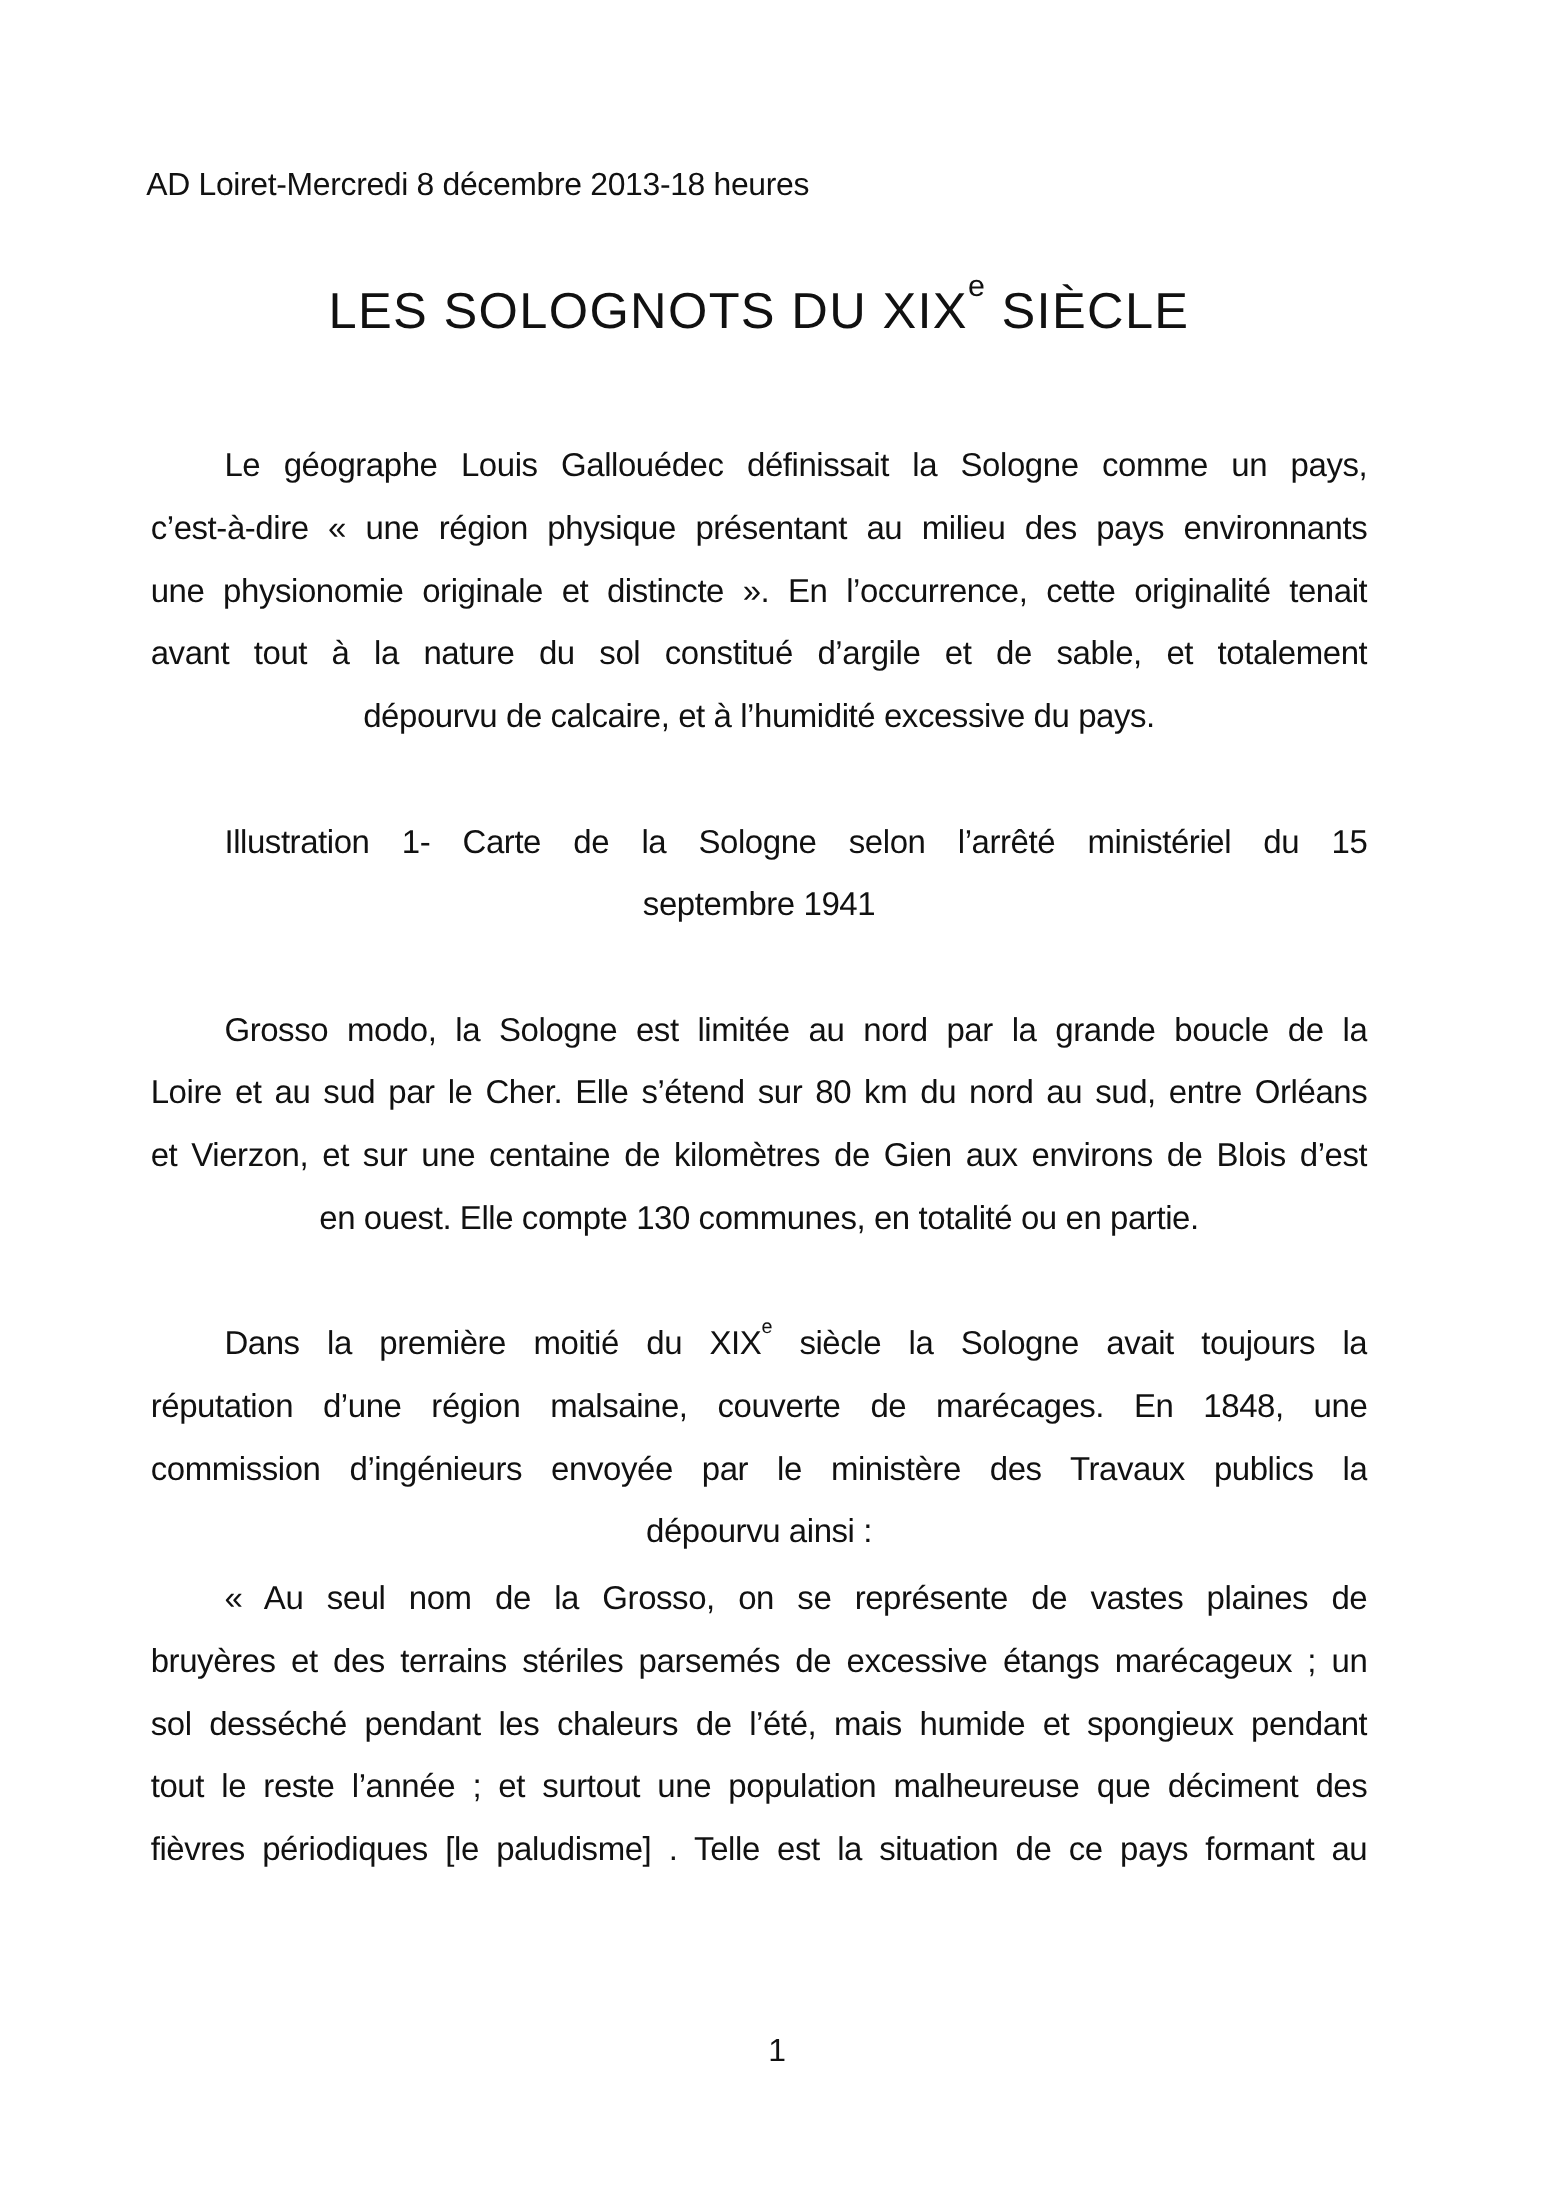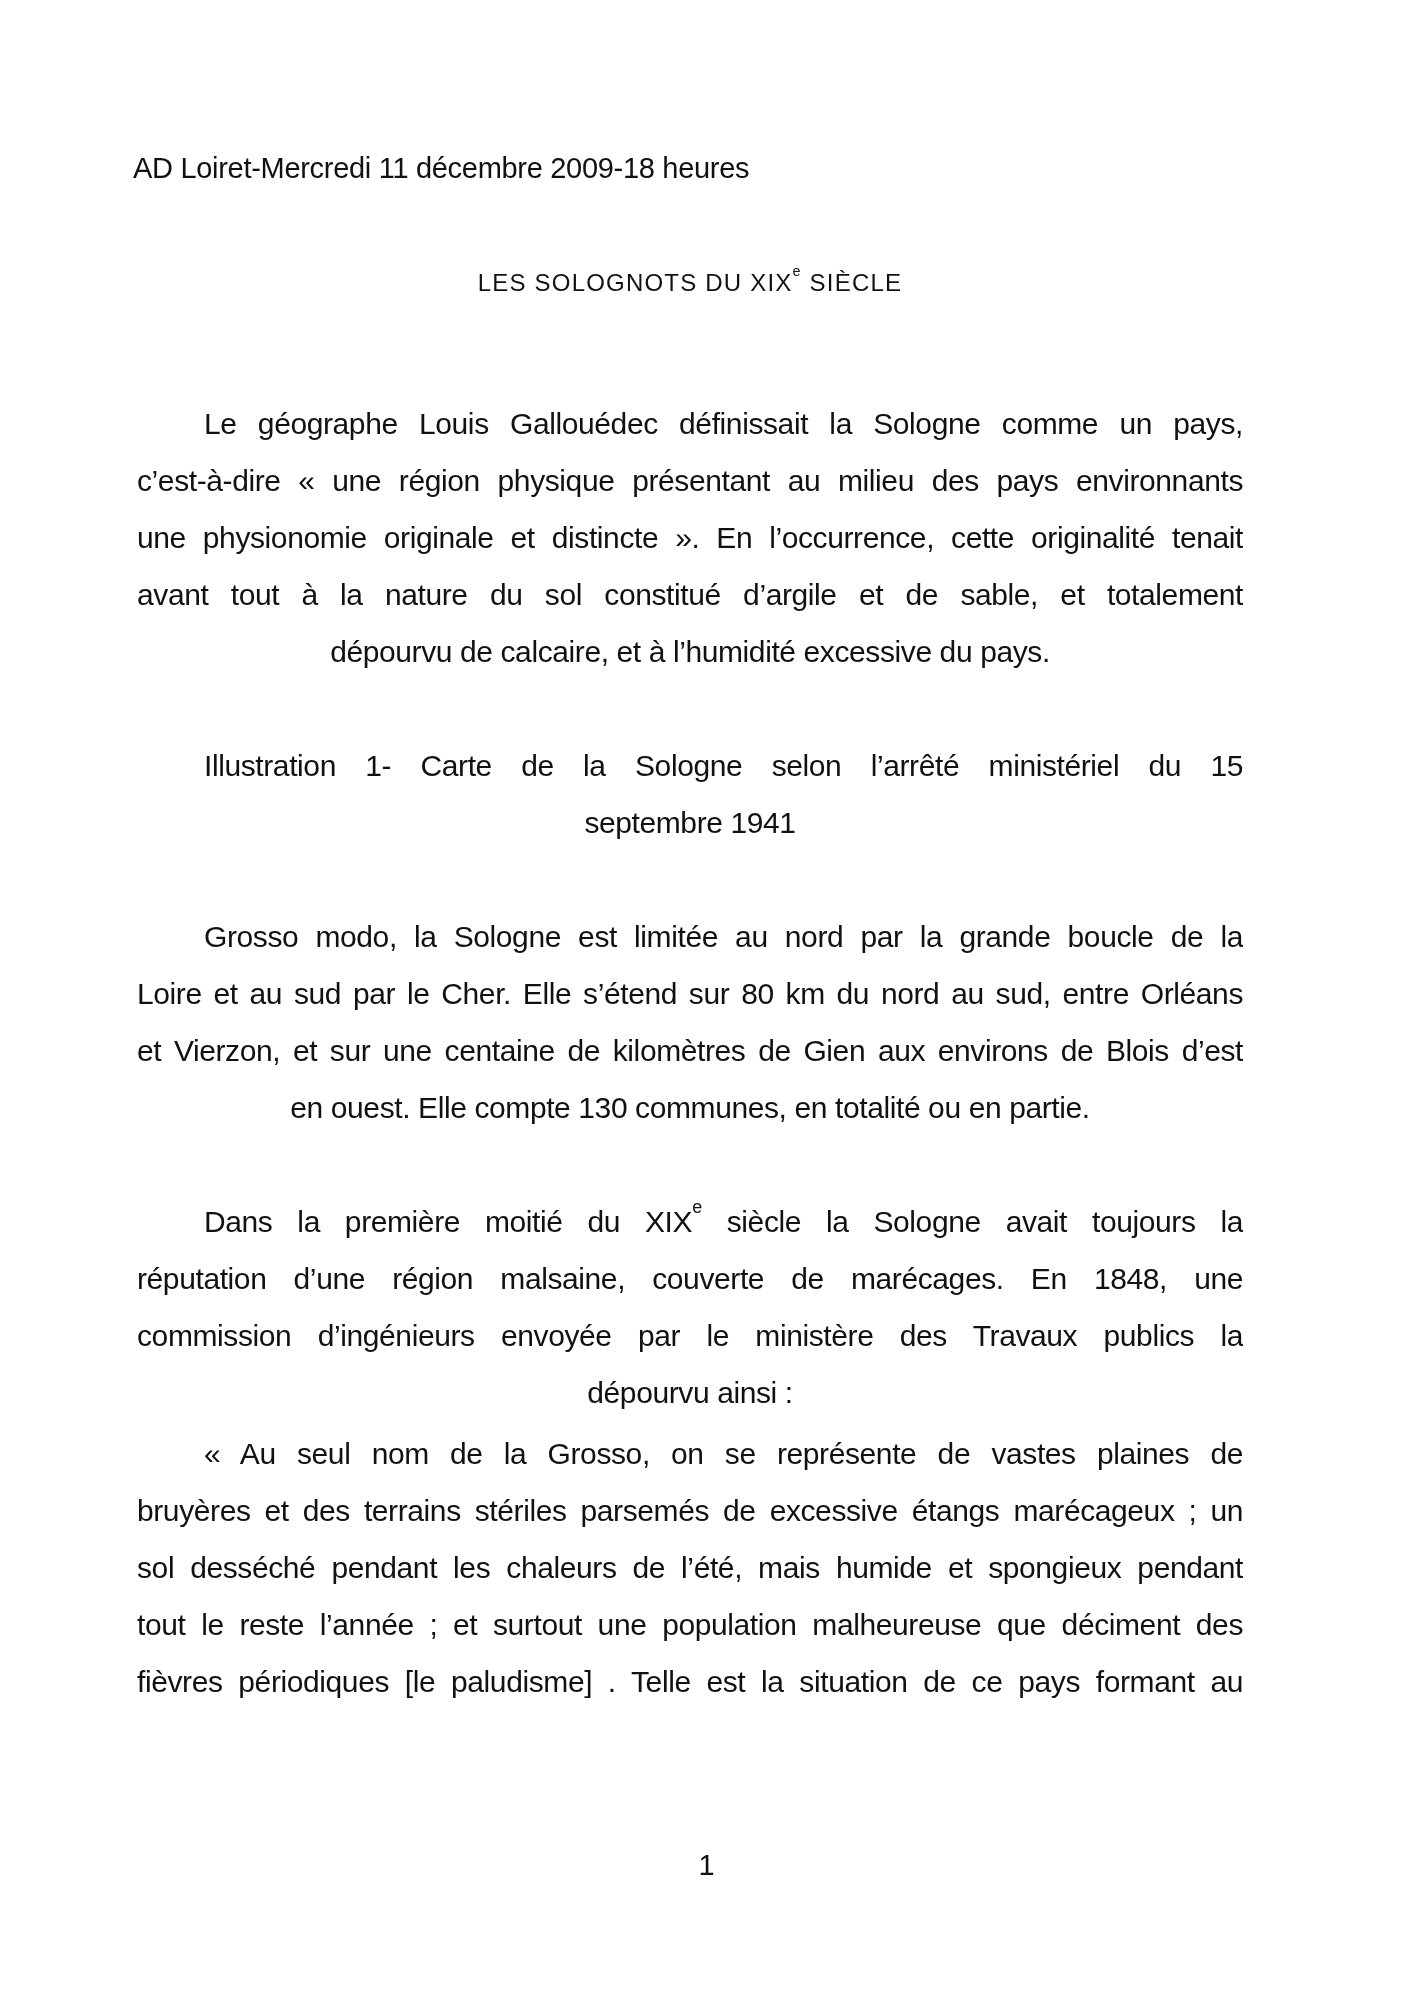--- a/index.html
+++ b/index.html
@@ -17,21 +17,21 @@
     padding-right: 166px;
   }
   .header {
     padding-top: 148px;
     font-size: 29px;
     line-height: 40px;
     letter-spacing: -0.3px;
   }
   .title {
     margin: 72px 0 0 0;
-    font-size: 24px;
+    font-size: 46px;
     font-weight: normal;
     line-height: 45px;
     letter-spacing: 1.2px;
     text-align: center;
   }
   .title sup, .line sup {
     font-size: 60%;
     position: relative;
     top: -0.45em;
     line-height: 0;
@@ -66,21 +66,21 @@
     text-align: center;
     font-size: 29px;
     line-height: 40px;
   }
 </style>
 </head>
 <body>
 
 <div class="page">
   <div class="content header">
-    <div>AD Loiret-Mercredi 11 décembre 2009-18 heures</div>
+    <div>AD Loiret-Mercredi 8 décembre 2013-18 heures</div>
   </div>
 
   <h1 class="content title"><span>LES SOLOGNOTS DU XIX</span><sup>e</sup><span> SIÈCLE</span></h1>
 
   <div class="content paragraphs">
       <div class="para space">
         <div class="line fill indent">Le géographe Louis Gallouédec définissait la Sologne comme un pays,</div>
         <div class="line fill">c’est-à-dire « une région physique présentant au milieu des pays environnants</div>
         <div class="line fill">une physionomie originale et distincte ». En l’occurrence, cette originalité tenait</div>
         <div class="line fill">avant tout à la nature du sol constitué d’argile et de sable, et totalement</div>

